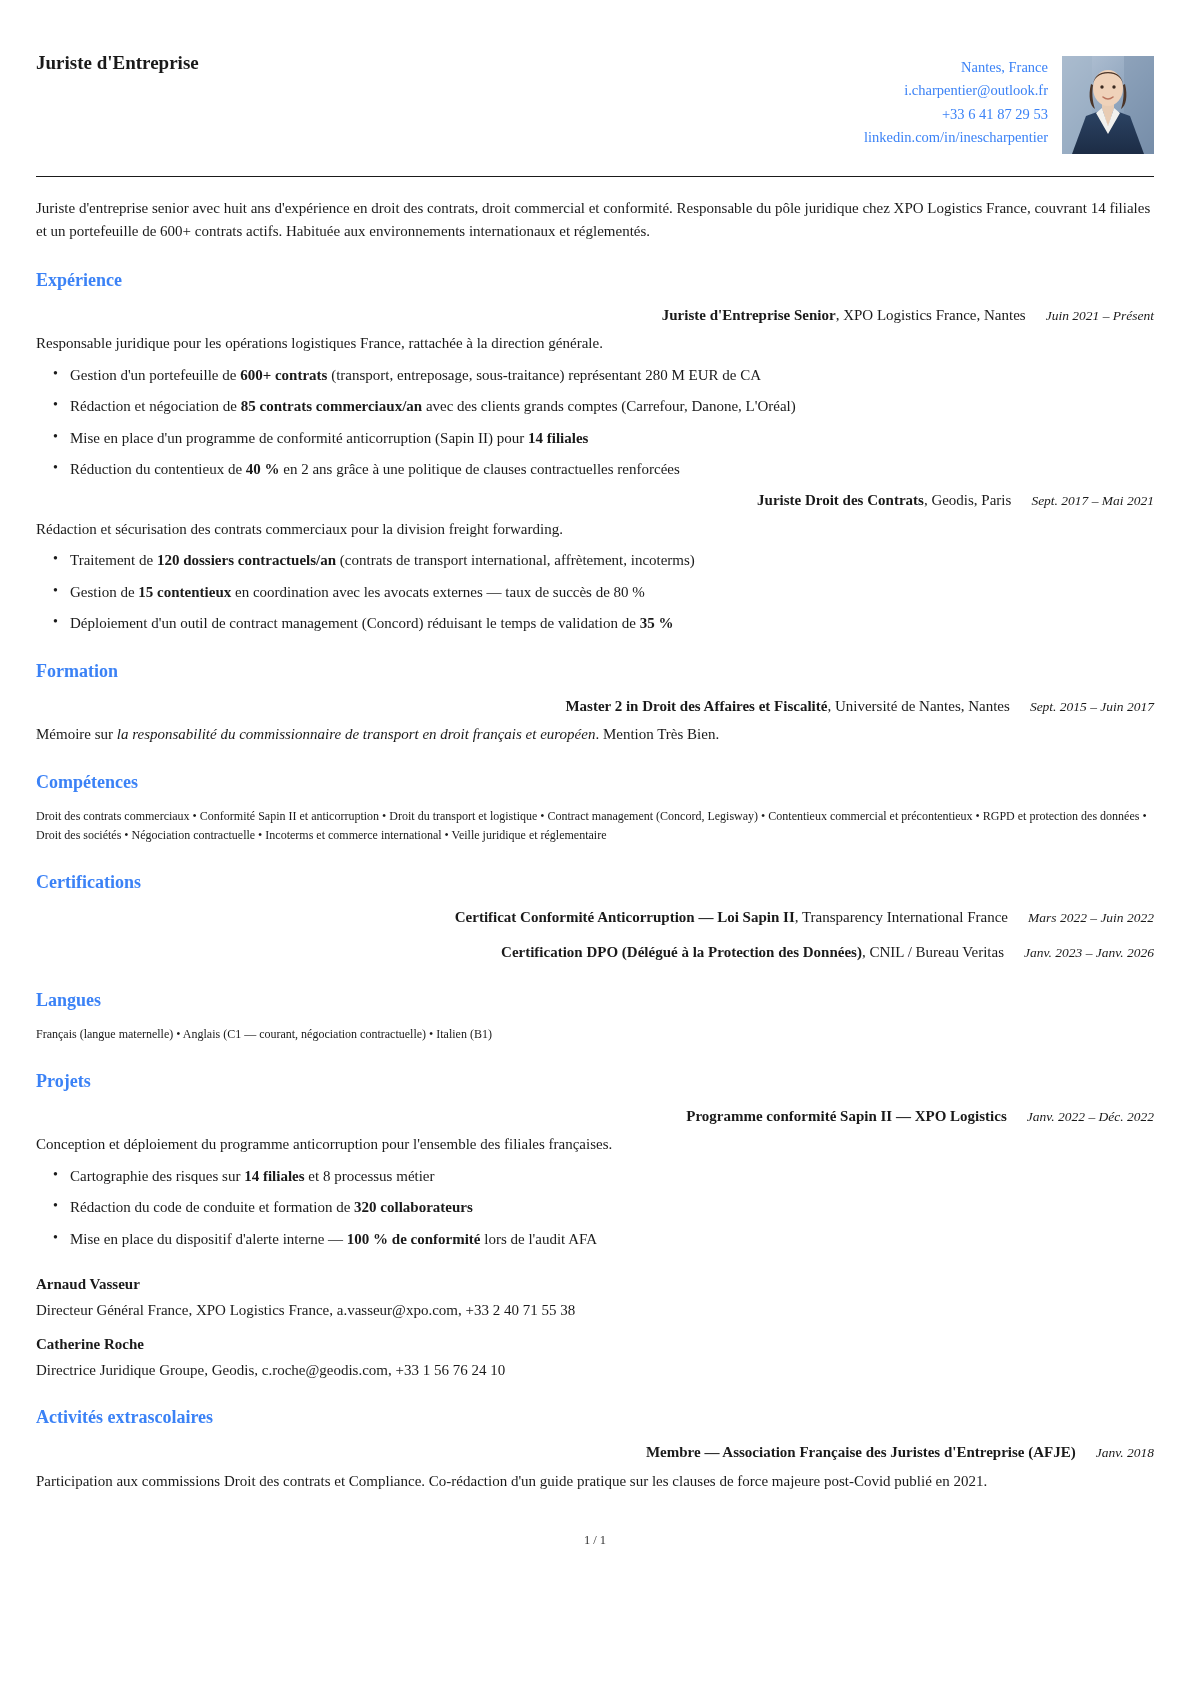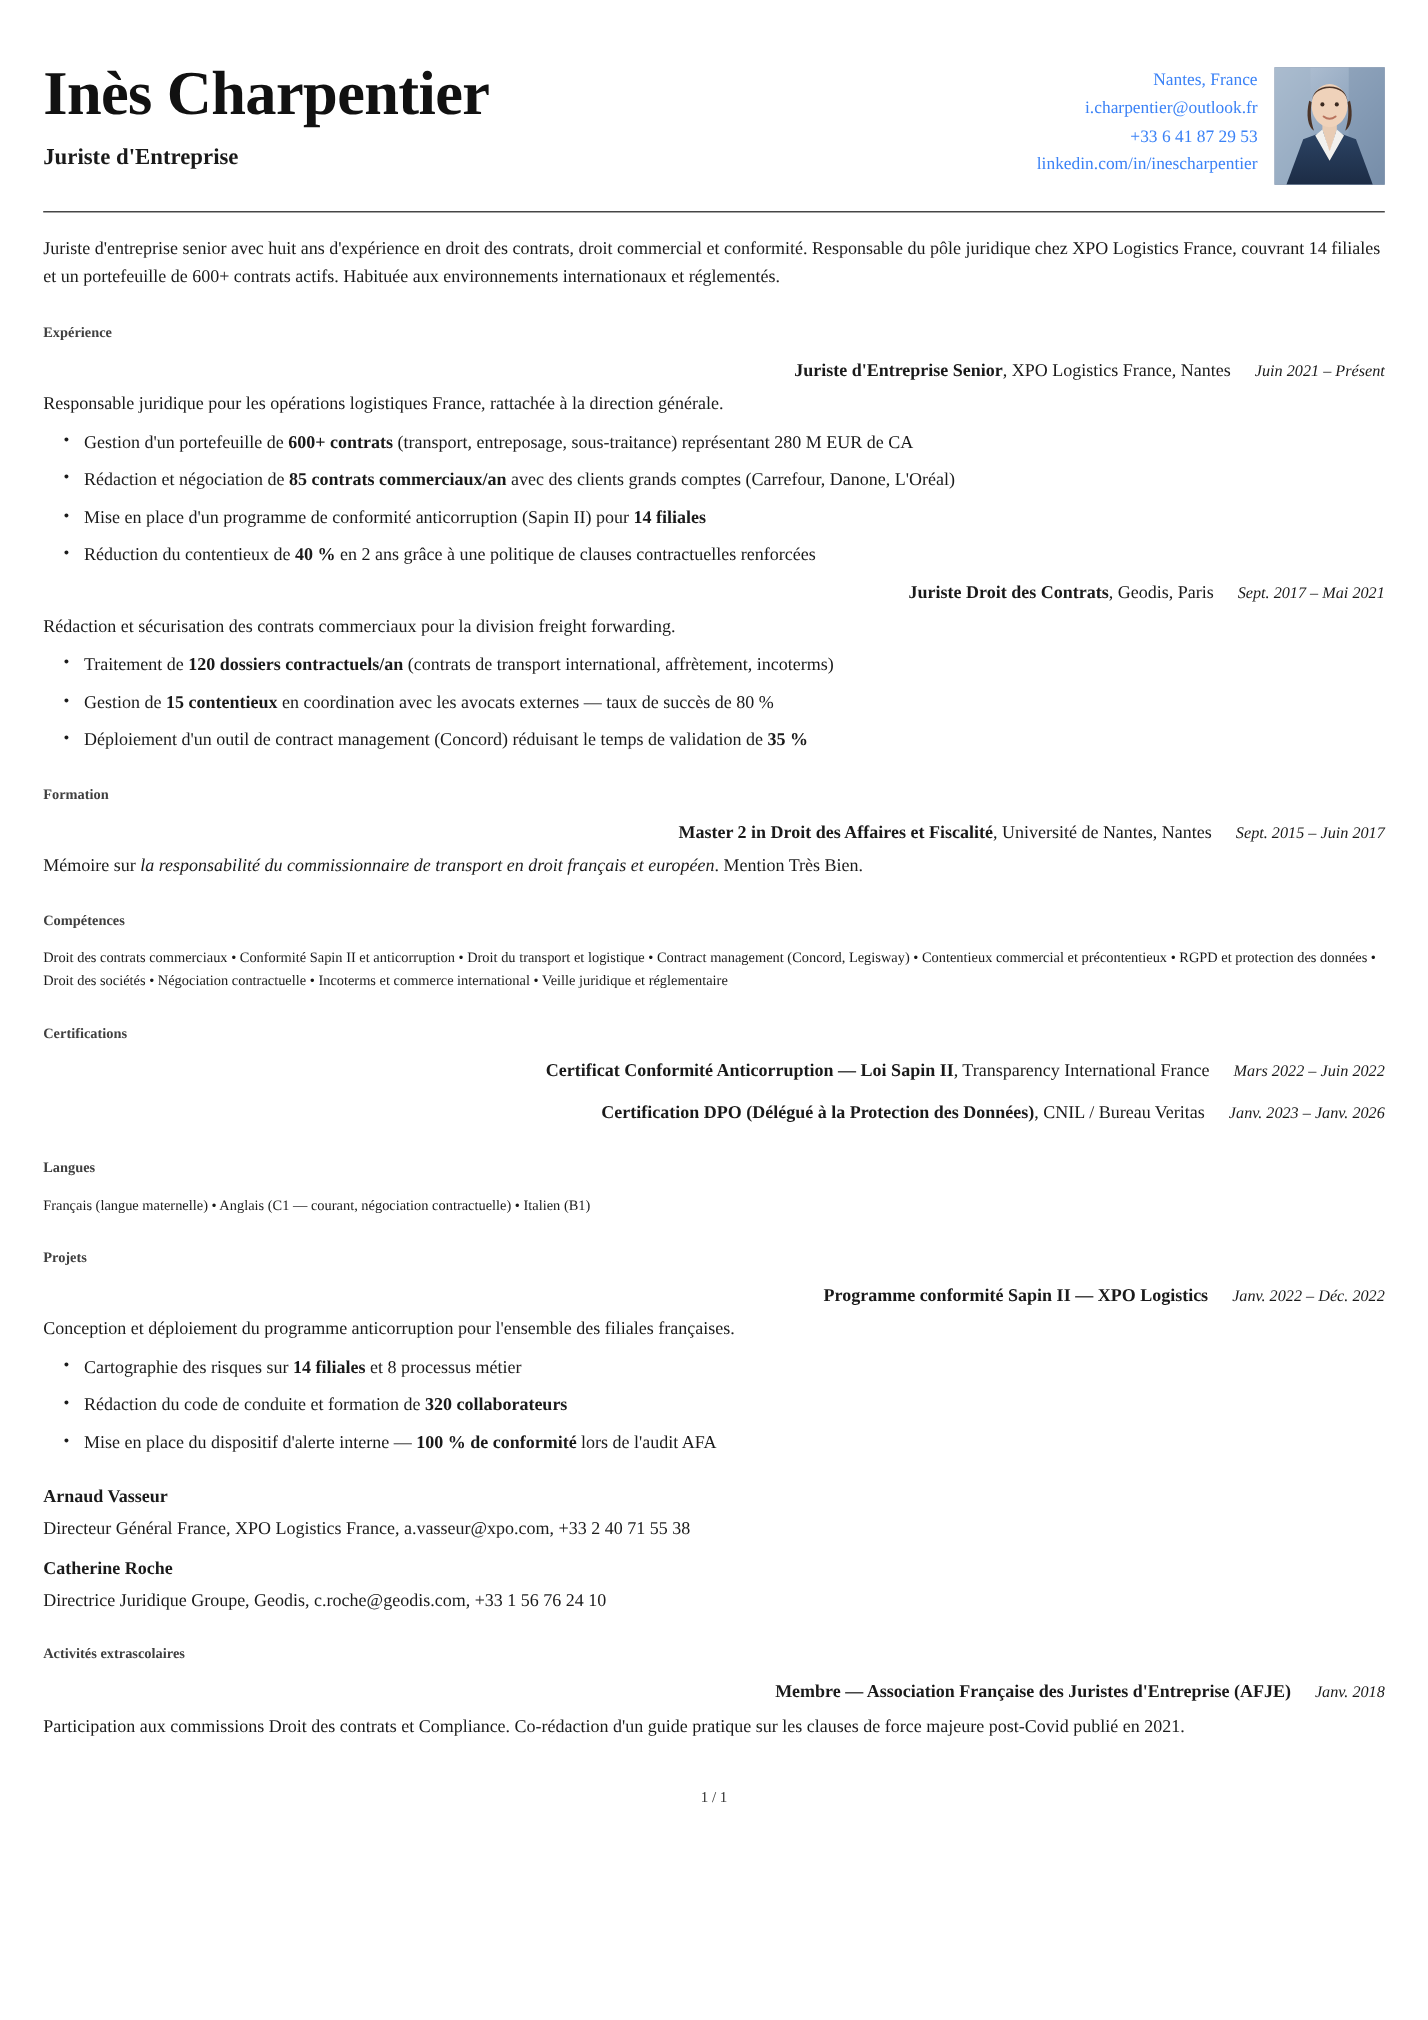--- a/index.html
+++ b/index.html
@@ -82,24 +82,24 @@
   .summary {
     font-size: 15px;
     line-height: 1.55;
     margin: 20px 0 0 0;
     text-align: left;
   }
 
   
   .section { margin-top: 26px; }
   .section-title {
-    font-size: 12px;
+    font-size: 18px;
     font-weight: 700;
     margin: 0 0 14px 0;
-    color: #404040;
+    color: #3b82f6;
   }
 
   .entry { margin-bottom: 6px; }
   .entry + .entry { margin-top: 1px; }
 
   .entry-head {
     display: flex;
     align-items: baseline;
     justify-content: flex-end;
     gap: 20px;
@@ -165,21 +165,20 @@
     padding: 34px 0 22px 0;
   }
 </style>
 </head>
 <body>
 
 <div class="page">
 
   <div class="header">
     <div class="header-left">
-      <h1 class="name">Inès Charpentier</h1>
       <div class="headline">Juriste d'Entreprise</div>
     </div>
     <div class="header-right">
       <div class="contact-block">
         <span class="contact-line">Nantes, France</span>
         <span class="contact-line">i.charpentier@outlook.fr</span>
         <span class="contact-line">+33 6 41 87 29 53</span>
         <span class="contact-line">linkedin.com/in/inescharpentier</span>
       </div>
       <div class="photo">

